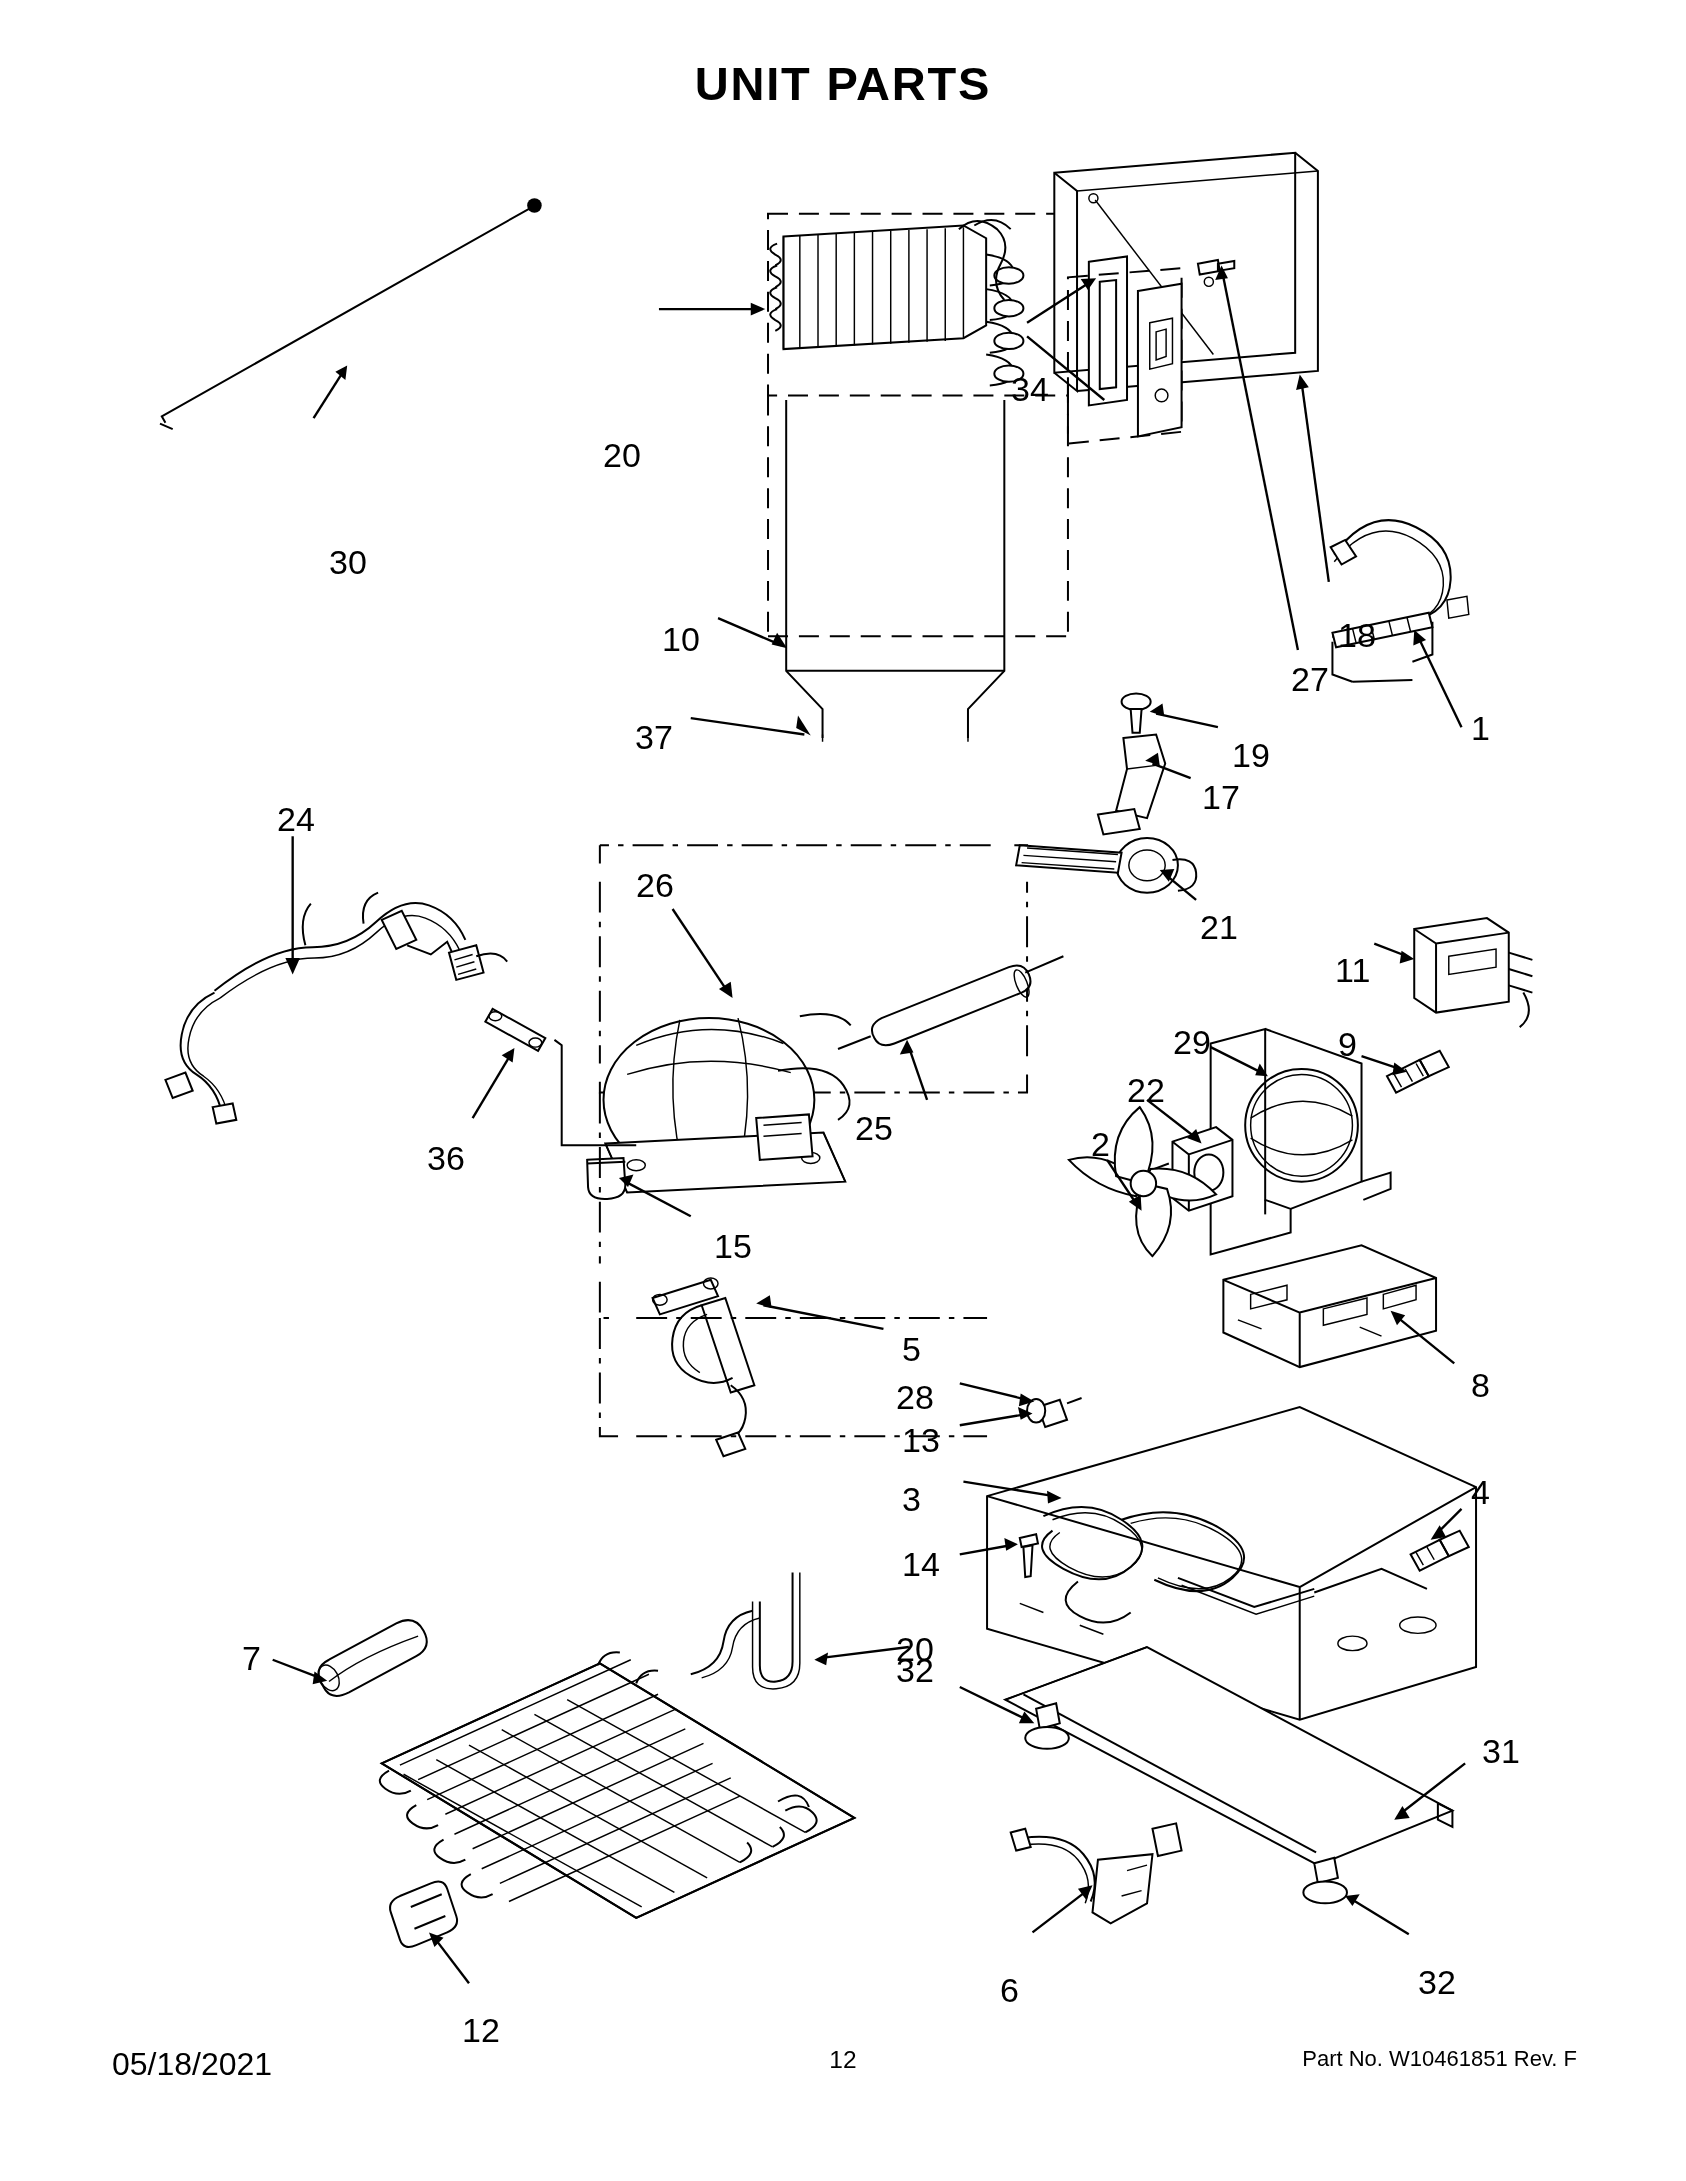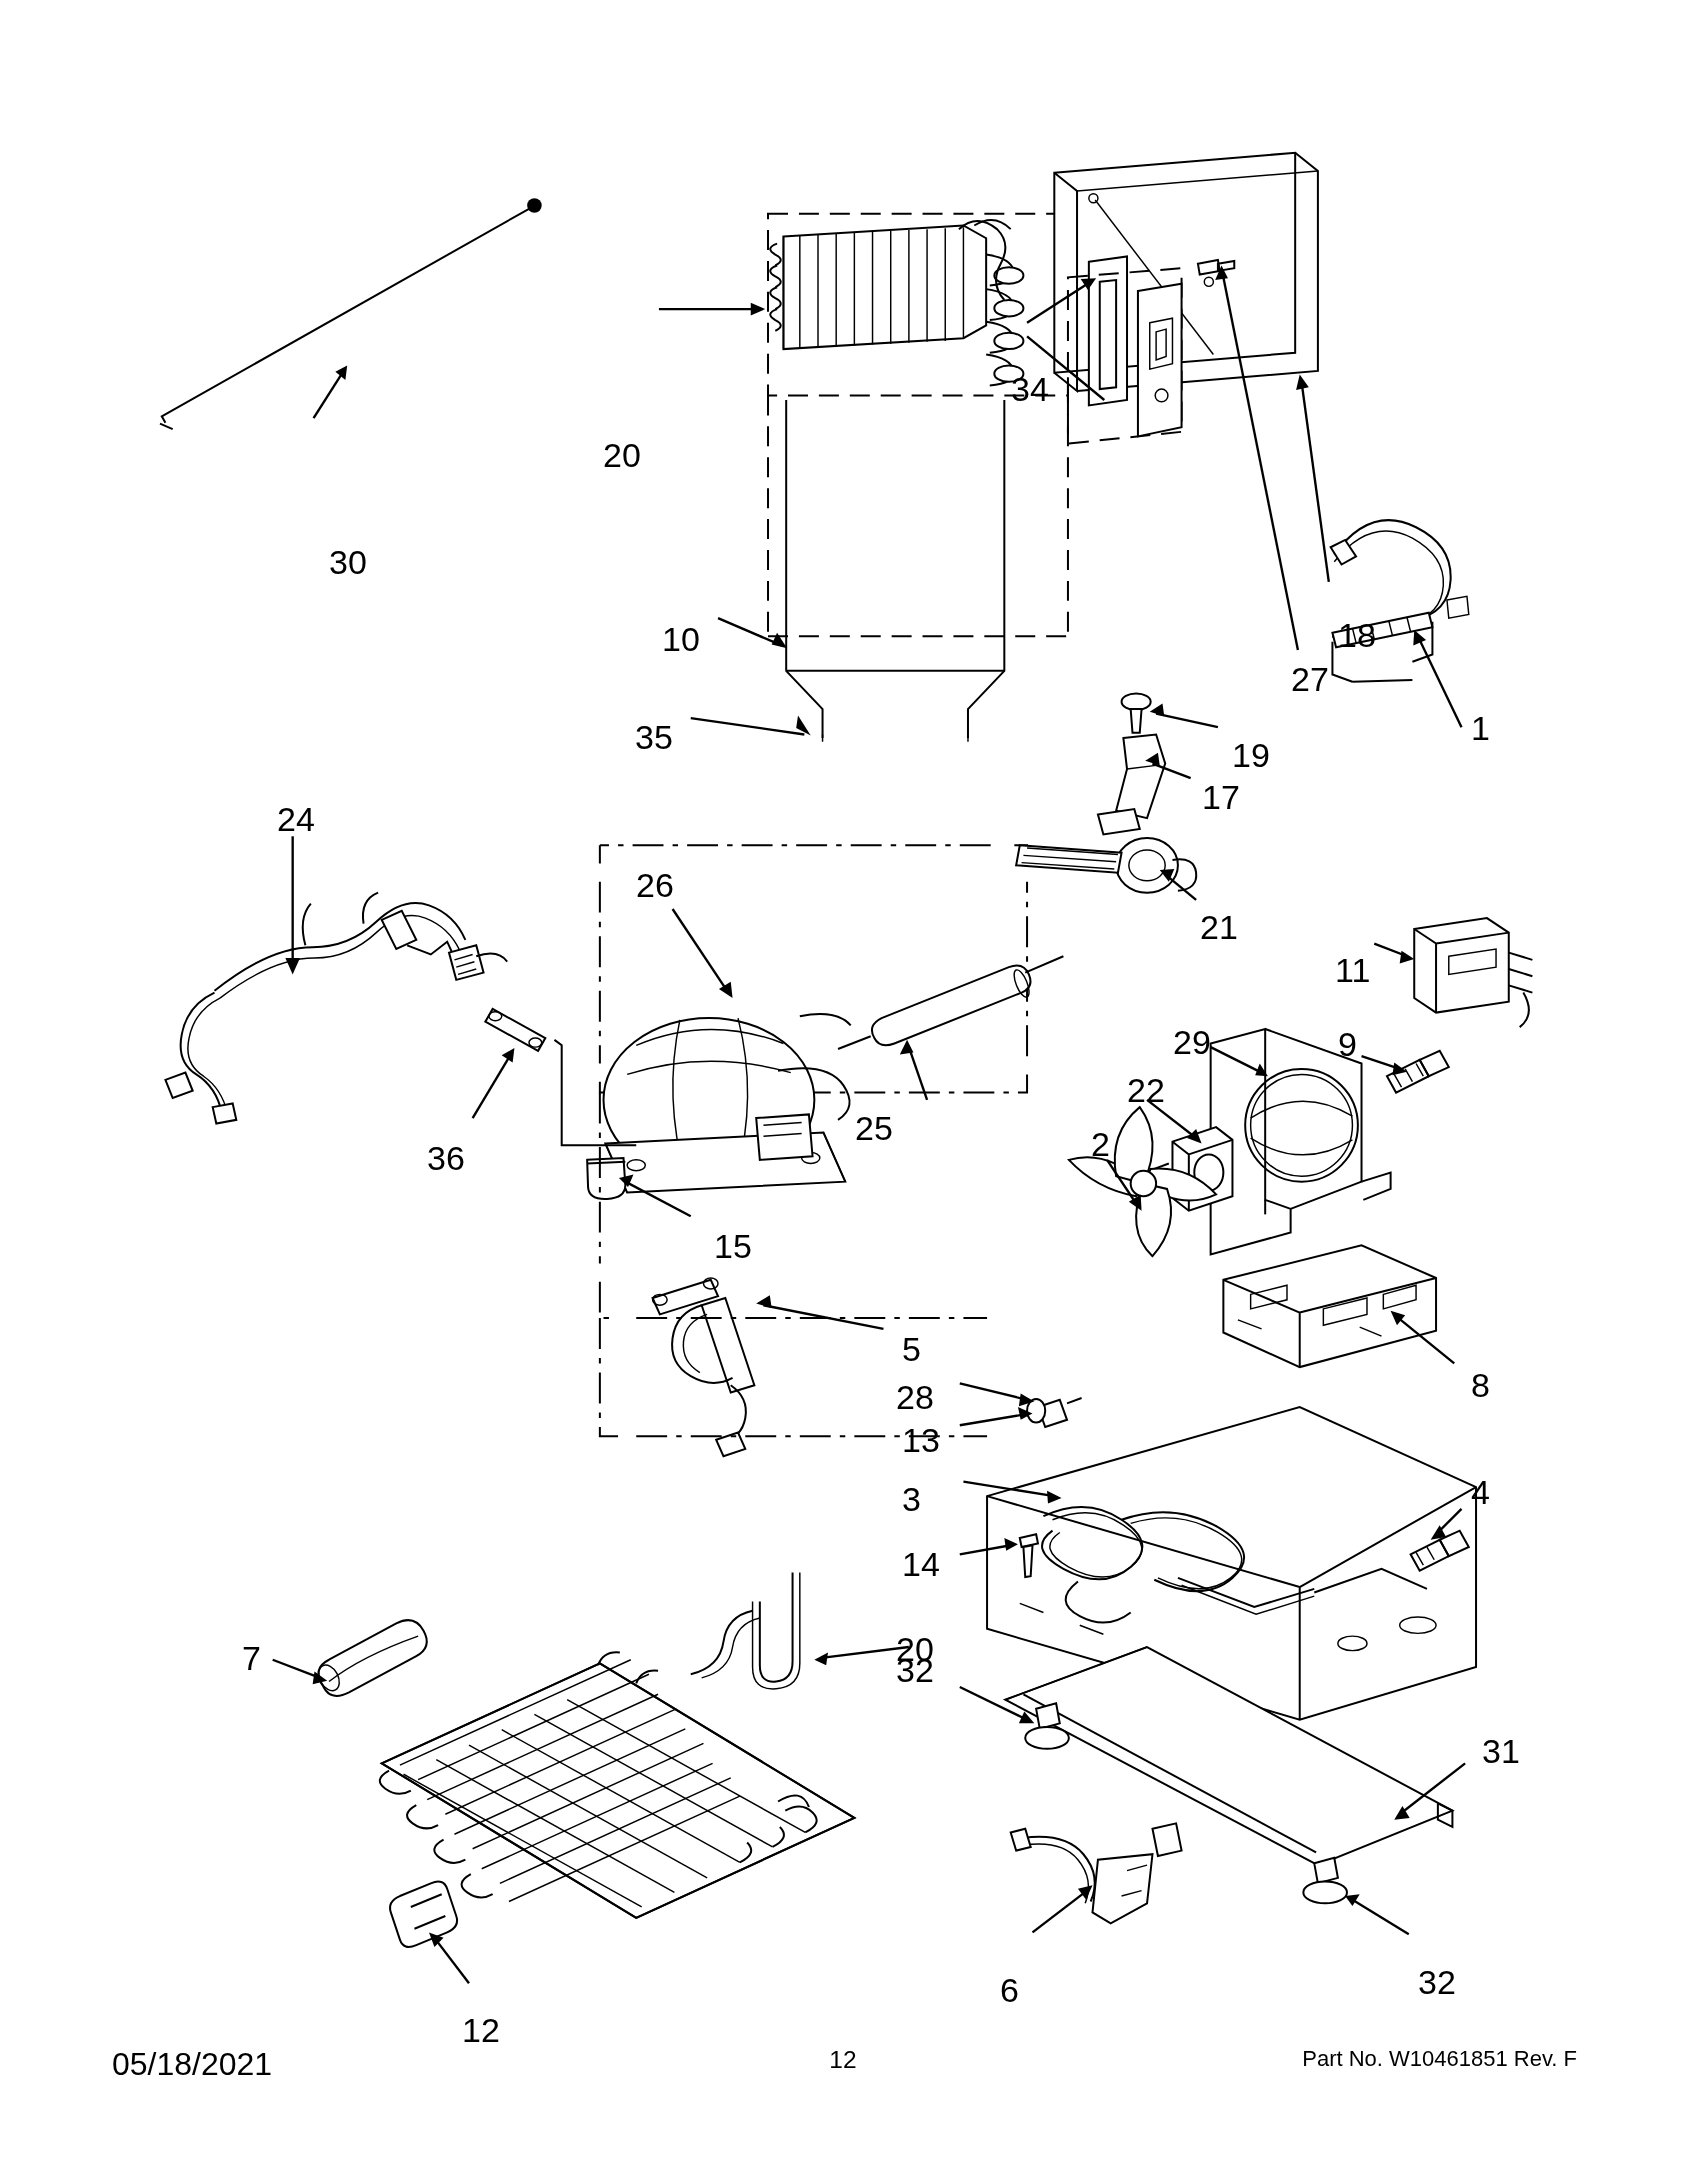--- a/index.html
+++ b/index.html
@@ -86,20 +86,21 @@
   .dashdot { stroke: #000; fill: none; stroke-width: 2.2; stroke-dasharray: 34 10 6 10; }
   .fillw { fill: #fff; stroke: #000; stroke-width: 2.2; }
   .fillk { fill: #000; stroke: none; }
   .leader { stroke: #000; fill: none; stroke-width: 2.6; }
 </style>
 </head>
 <body>
 
 <div id="page">
 
+  <div id="page-title">UNIT  PARTS</div>
 
   <div id="diagram-area">
     <svg id="diagram-svg" viewBox="0 0 1855 2060" xmlns="http://www.w3.org/2000/svg">
 
       <g>
         <path class="ln" d="M182,325 L178,318 L585,88"></path>
         <path class="ln" d="M176,326 L190,332"></path>
         <circle class="fillk" cx="588" cy="86" r="8"></circle>
         <path class="leader" d="M380,265 L345,320"></path>
         <path class="fillk" d="M382,262 l-2,16 l-11,-9 z"></path>
@@ -488,21 +489,21 @@
     <div class="callout" style="left:902px;  top:1296px;">13</div>
     <div class="callout" style="left:902px;  top:1420px;">14</div>
     <div class="callout" style="left:714px;  top:1102px;">15</div>
     <div class="callout" style="left:896px;  top:1505px;">20</div>
     <div class="callout" style="left:1202px; top:653px;">17</div>
     <div class="callout" style="left:1338px; top:491px;">18</div>
     <div class="callout" style="left:1232px; top:611px;">19</div>
     <div class="callout" style="left:603px;  top:311px;">20</div>
     <div class="callout" style="left:1200px; top:735px;margin-top:48px;">21</div>
     <div class="callout" style="left:1127px; top:946px;">22</div>
-    <div class="callout" style="left:635px;  top:593px;">35</div>
+    <div class="callout" style="left:635px;  top:593px;">37</div>
     <div class="callout" style="left:277px;  top:675px;text-align:center;">24</div>
     <div class="callout" style="left:855px;  top:984px;">25</div>
     <div class="callout" style="left:636px;  top:741px;">26</div>
     <div class="callout" style="left:1291px; top:535px;">27</div>
     <div class="callout" style="left:896px;  top:1253px;">28</div>
     <div class="callout" style="left:1133px; top:898px;margin-left:40px;">29</div>
     <div class="callout" style="left:329px;  top:418px;">30</div>
     <div class="callout" style="left:1482px; top:1607px;">31</div>
     <div class="callout" style="left:896px; top:1526px;">32</div>
     <div class="callout" style="left:1418px; top:1838px;">32</div>

